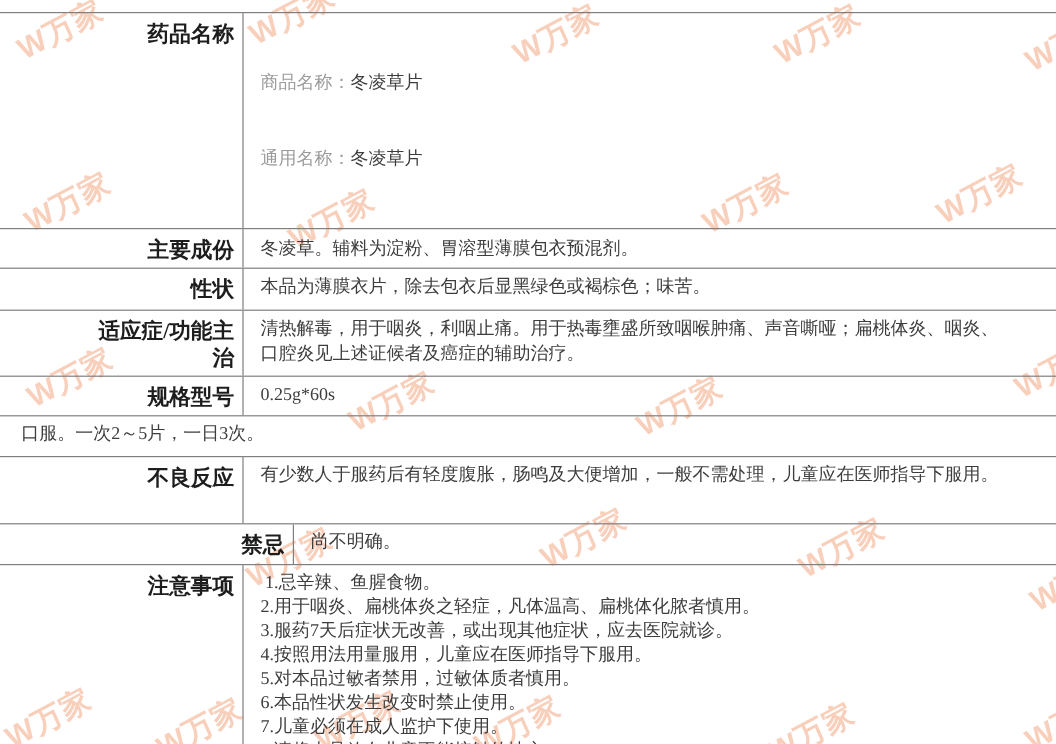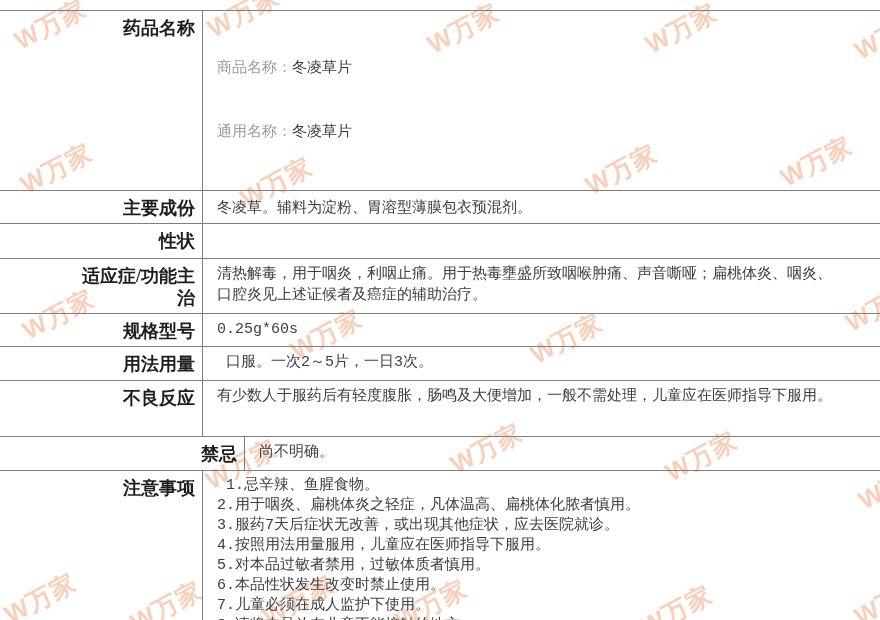--- a/index.html
+++ b/index.html
@@ -21,21 +21,21 @@
   .cell.label{
     width:203px;flex:0 0 203px;border-right:1px solid #7f7f7f;
     text-align:right;padding:6px 7px 4px 0;
   }
   .label-inner{
     display:inline-block;max-width:128px;text-align:right;
     font-weight:bold;font-size:18px;line-height:22px;color:#1d1d1d;
   }
   .cell.content{
     flex:1;padding:5px 45px 4px 14px;
-    font-size:15px;line-height:21px;color:#3d3d3d;white-space:pre-wrap;font-family:Liberation Mono, monospace;
+    font-size:15px;line-height:21px;color:#3d3d3d;white-space:pre-wrap;
   }
   .name-line{line-height:22px;}
   .gray{color:#9b9b9b;}
   .row-notes .cell.content{line-height:20px;}
   
   .r0{min-height:52px;} .r1{min-height:30px;align-items:flex-end;} .r2{min-height:35px;}
   .r3{min-height:51px;} .r4{min-height:30px;} .r5{min-height:34px;}
   .r6{min-height:56px;} .r7{min-height:34px;padding-left:42px;} .r8{min-height:187px;}
 </style>
 </head>
@@ -83,40 +83,38 @@
     <div class="cell label">
       <span class="label-inner">主要成份</span>
     </div>
     <div class="cell content">冬凌草。辅料为淀粉、胃溶型薄膜包衣预混剂。</div>
   </div>
 
   <div class="row r2">
     <div class="cell label">
       <span class="label-inner">性状</span>
     </div>
+    <div class="cell content">本品为薄膜衣片，除去包衣后显黑绿色或褐棕色；味苦。</div>
   </div>
 
   <div class="row r3">
     <div class="cell label">
       <span class="label-inner">适应症/功能主治</span>
     </div>
     <div class="cell content">清热解毒，用于咽炎，利咽止痛。用于热毒壅盛所致咽喉肿痛、声音嘶哑；扁桃体炎、咽炎、口腔炎见上述证候者及癌症的辅助治疗。</div>
   </div>
 
   <div class="row r4">
     <div class="cell label">
       <span class="label-inner">规格型号</span>
     </div>
     <div class="cell content">0.25g*60s</div>
   </div>
 
   <div class="row r5">
-    <div class="cell label">
-      <span class="label-inner">用法用量</span>
-    </div>
     <div class="cell content"> 口服。一次2～5片，一日3次。</div>
   </div>
 
   <div class="row r6">
     <div class="cell label">
       <span class="label-inner">不良反应</span>
     </div>
     <div class="cell content">有少数人于服药后有轻度腹胀，肠鸣及大便增加，一般不需处理，儿童应在医师指导下服用。</div>
   </div>
 

